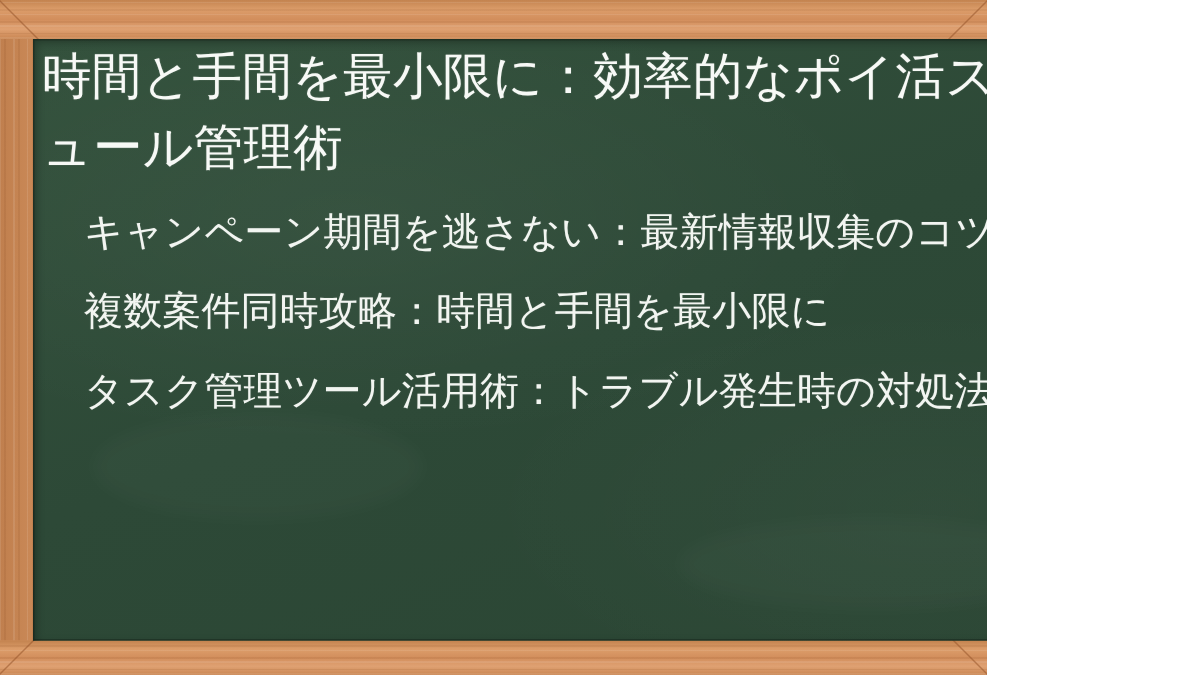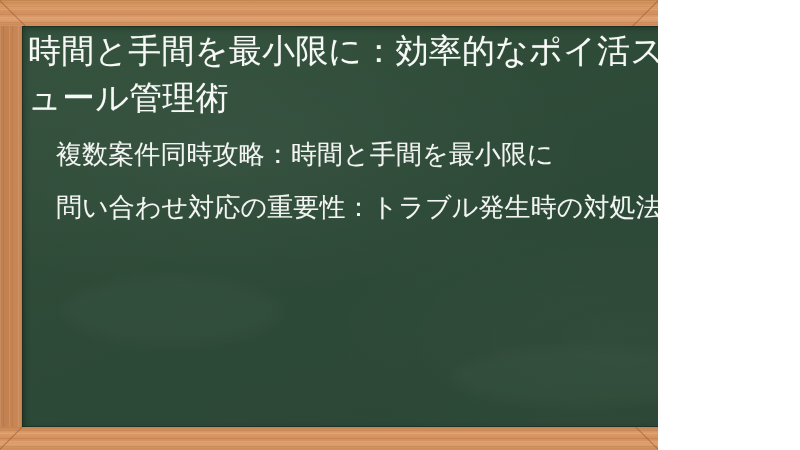--- a/index.html
+++ b/index.html
@@ -212,22 +212,23 @@
   <div id="chalkboard">
 
     <div class="smudge" style="left:40px;  top:250px; width:220px; height:70px;"></div>
     <div class="smudge" style="left:430px; top:320px; width:260px; height:60px;"></div>
 
     <div id="board-content">
 
       <h1 id="board-title">時間と手間を最小限に：効率的なポイ活スケジュール管理術</h1>
 
       <ul id="board-list">
+        <li>キャンペーン期間を逃さない：最新情報収集のコツ</li>
         <li>複数案件同時攻略：時間と手間を最小限に</li>
-        <li>問い合わせ対応の重要性：トラブル発生時の対処法</li>
+        <li>タスク管理ツール活用術：トラブル発生時の対処法</li>
       </ul>
 
     </div>
 
     <div id="chalk-stick"></div>
 
   </div>
 </div>
 
 </body></html>

